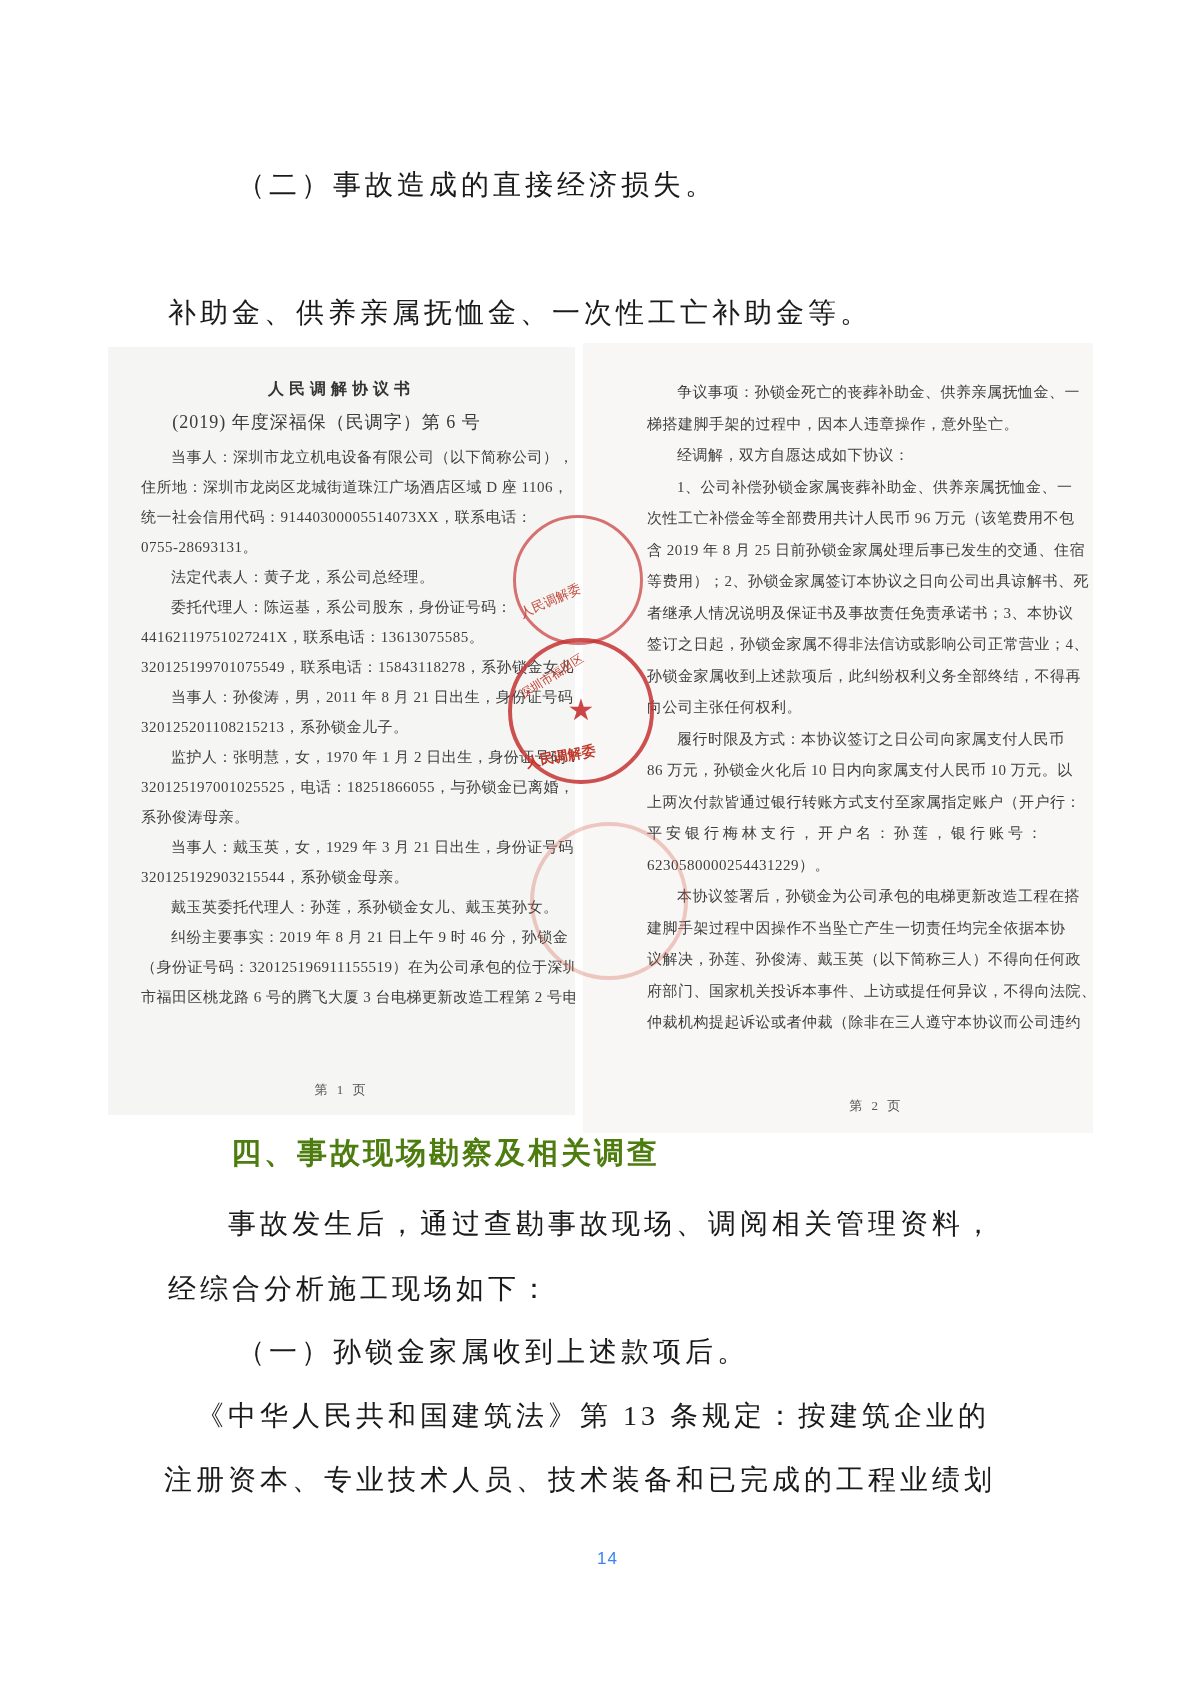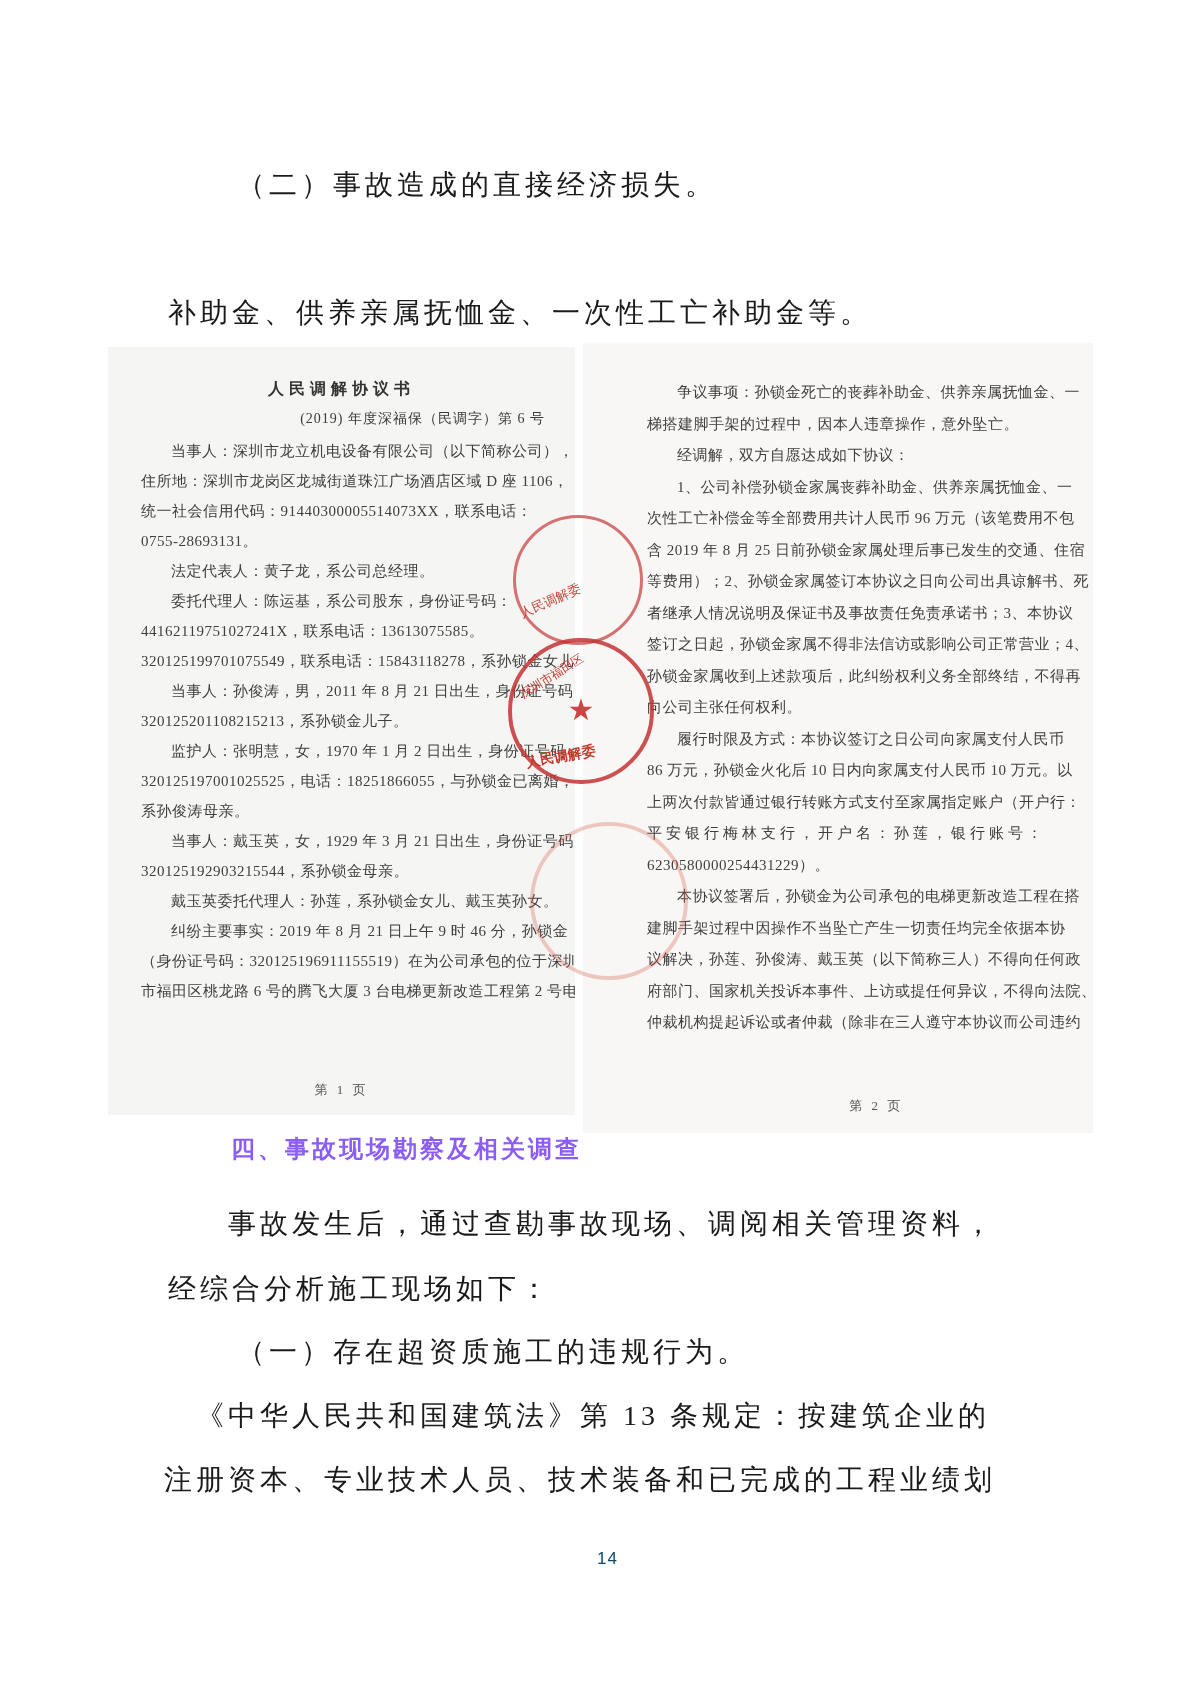--- a/index.html
+++ b/index.html
@@ -5,36 +5,36 @@
   html,body{margin:0;padding:0;background:#ffffff;}
   .page{
     position:relative;width:1199px;height:1696px;background:#ffffff;overflow:hidden;
     font-family:"Liberation Serif","DejaVu Serif",serif;color:#161616;border-radius:11px;
   }
   
   .body-line{
     position:absolute;font-size:28px;letter-spacing:4px;white-space:nowrap;color:#1a1a1a;
   }
   .body-heading{
-    position:absolute;font-size:24px;font-weight:bold;letter-spacing:3px;white-space:nowrap;
-    font-family:"Liberation Sans","DejaVu Sans",sans-serif;color:#8b5cf6;
+    position:absolute;font-size:30px;font-weight:bold;letter-spacing:3px;white-space:nowrap;
+    font-family:"Liberation Sans","DejaVu Sans",sans-serif;color:#4d7c0f;
   }
   
   .scan{
     position:absolute;overflow:hidden;color:#3e3e3e;
     font-family:"Liberation Serif","DejaVu Serif",serif;
   }
   .scan.left{left:108px;top:347px;width:467px;height:768px;background:#f5f5f3;}
   .scan.right{left:583px;top:343px;width:510px;height:790px;background:#f8f7f5;}
   .scan-title{
     text-align:center;font-size:16px;font-weight:bold;letter-spacing:5px;
     margin-top:32px;color:#333;
   }
   .scan-docnum{
-    text-align:right;font-size:14px;letter-spacing:1px;padding-right:30px;margin-top:10px;color:#3a3a3a;
+    text-align:center;font-size:18px;letter-spacing:1px;padding-right:30px;margin-top:10px;color:#3a3a3a;
   }
   .scan.left .scan-body{margin-top:8px;padding-left:33px;}
   .scan.right .scan-body{margin-top:34px;padding-left:64px;}
   .scan-line{white-space:nowrap;font-size:15px;letter-spacing:0.5px;}
   .scan.left  .scan-line{line-height:30px;}
   .scan.right .scan-line{line-height:31.5px;}
   .scan-line.indent{padding-left:2em;}
   .scan-line.wide{letter-spacing:4px;}
   .scan-footer{
     position:absolute;left:0;right:0;text-align:center;font-size:13px;letter-spacing:3px;color:#555;
@@ -48,21 +48,21 @@
   .seal-1{left:513px;top:515px;width:124px;height:124px;border:3px solid rgba(201,62,62,.78);opacity:.92;}
   .seal-1 .arc{left:2px;bottom:32px;transform:rotate(-24deg);}
   .seal-2{left:508px;top:638px;width:138px;height:138px;border:4px solid rgba(198,50,50,.85);}
   .seal-2 .arc.top{left:4px;top:26px;transform:rotate(-32deg);font-size:12px;}
   .seal-2 .arc.bottom{left:14px;bottom:14px;transform:rotate(-10deg);font-size:14px;font-weight:bold;}
   .seal-2 .star{position:absolute;left:50%;top:50%;transform:translate(-50%,-54%);
     font-size:30px;color:rgba(198,50,50,.9);line-height:1;}
   .seal-3{left:530px;top:822px;width:150px;height:150px;border:4px solid rgba(212,96,72,.42);opacity:.75;}
   
   .page-number{
-    position:absolute;left:0;right:12px;top:1549px;text-align:center;font-size:17px;color:#0c4a6e;
+    position:absolute;left:0;right:12px;top:1549px;text-align:center;font-size:17px;color:#3b82f6;
     font-family:"Liberation Sans","DejaVu Sans",sans-serif;letter-spacing:1px;padding-left:28px;
   }
 </style>
 </head>
 <body>
 
 <div class="page">
 
   <div class="body-line" style="left:237px;top:166px">（二）事故造成的直接经济损失。</div>
   <div class="body-line" style="left:168px;top:294px">补助金、供养亲属抚恤金、一次性工亡补助金等。</div>
@@ -127,19 +127,19 @@
   <div class="seal seal-2">
     <span class="arc top">深圳市福田区</span>
     <span class="star">★</span>
     <span class="arc bottom">人民调解委</span>
   </div>
   <div class="seal seal-3"></div>
 
   <div class="body-heading" style="left:231px;top:1133px">四、事故现场勘察及相关调查</div>
   <div class="body-line" style="left:228px;top:1205px">事故发生后，通过查勘事故现场、调阅相关管理资料，</div>
   <div class="body-line" style="left:168px;top:1270px">经综合分析施工现场如下：</div>
-  <div class="body-line" style="left:237px;top:1333px">（一）存在超资质施工的违规行为。</div>
+  <div class="body-line" style="left:237px;top:1333px">（一）孙锁金家属收到上述款项后。</div>
   <div class="body-line" style="left:196px;top:1397px">《中华人民共和国建筑法》第 13 条规定：按建筑企业的</div>
   <div class="body-line" style="left:164px;top:1461px">注册资本、专业技术人员、技术装备和已完成的工程业绩划</div>
 
   <div class="page-number">14</div>
 
 </div>
 
 </body></html>

